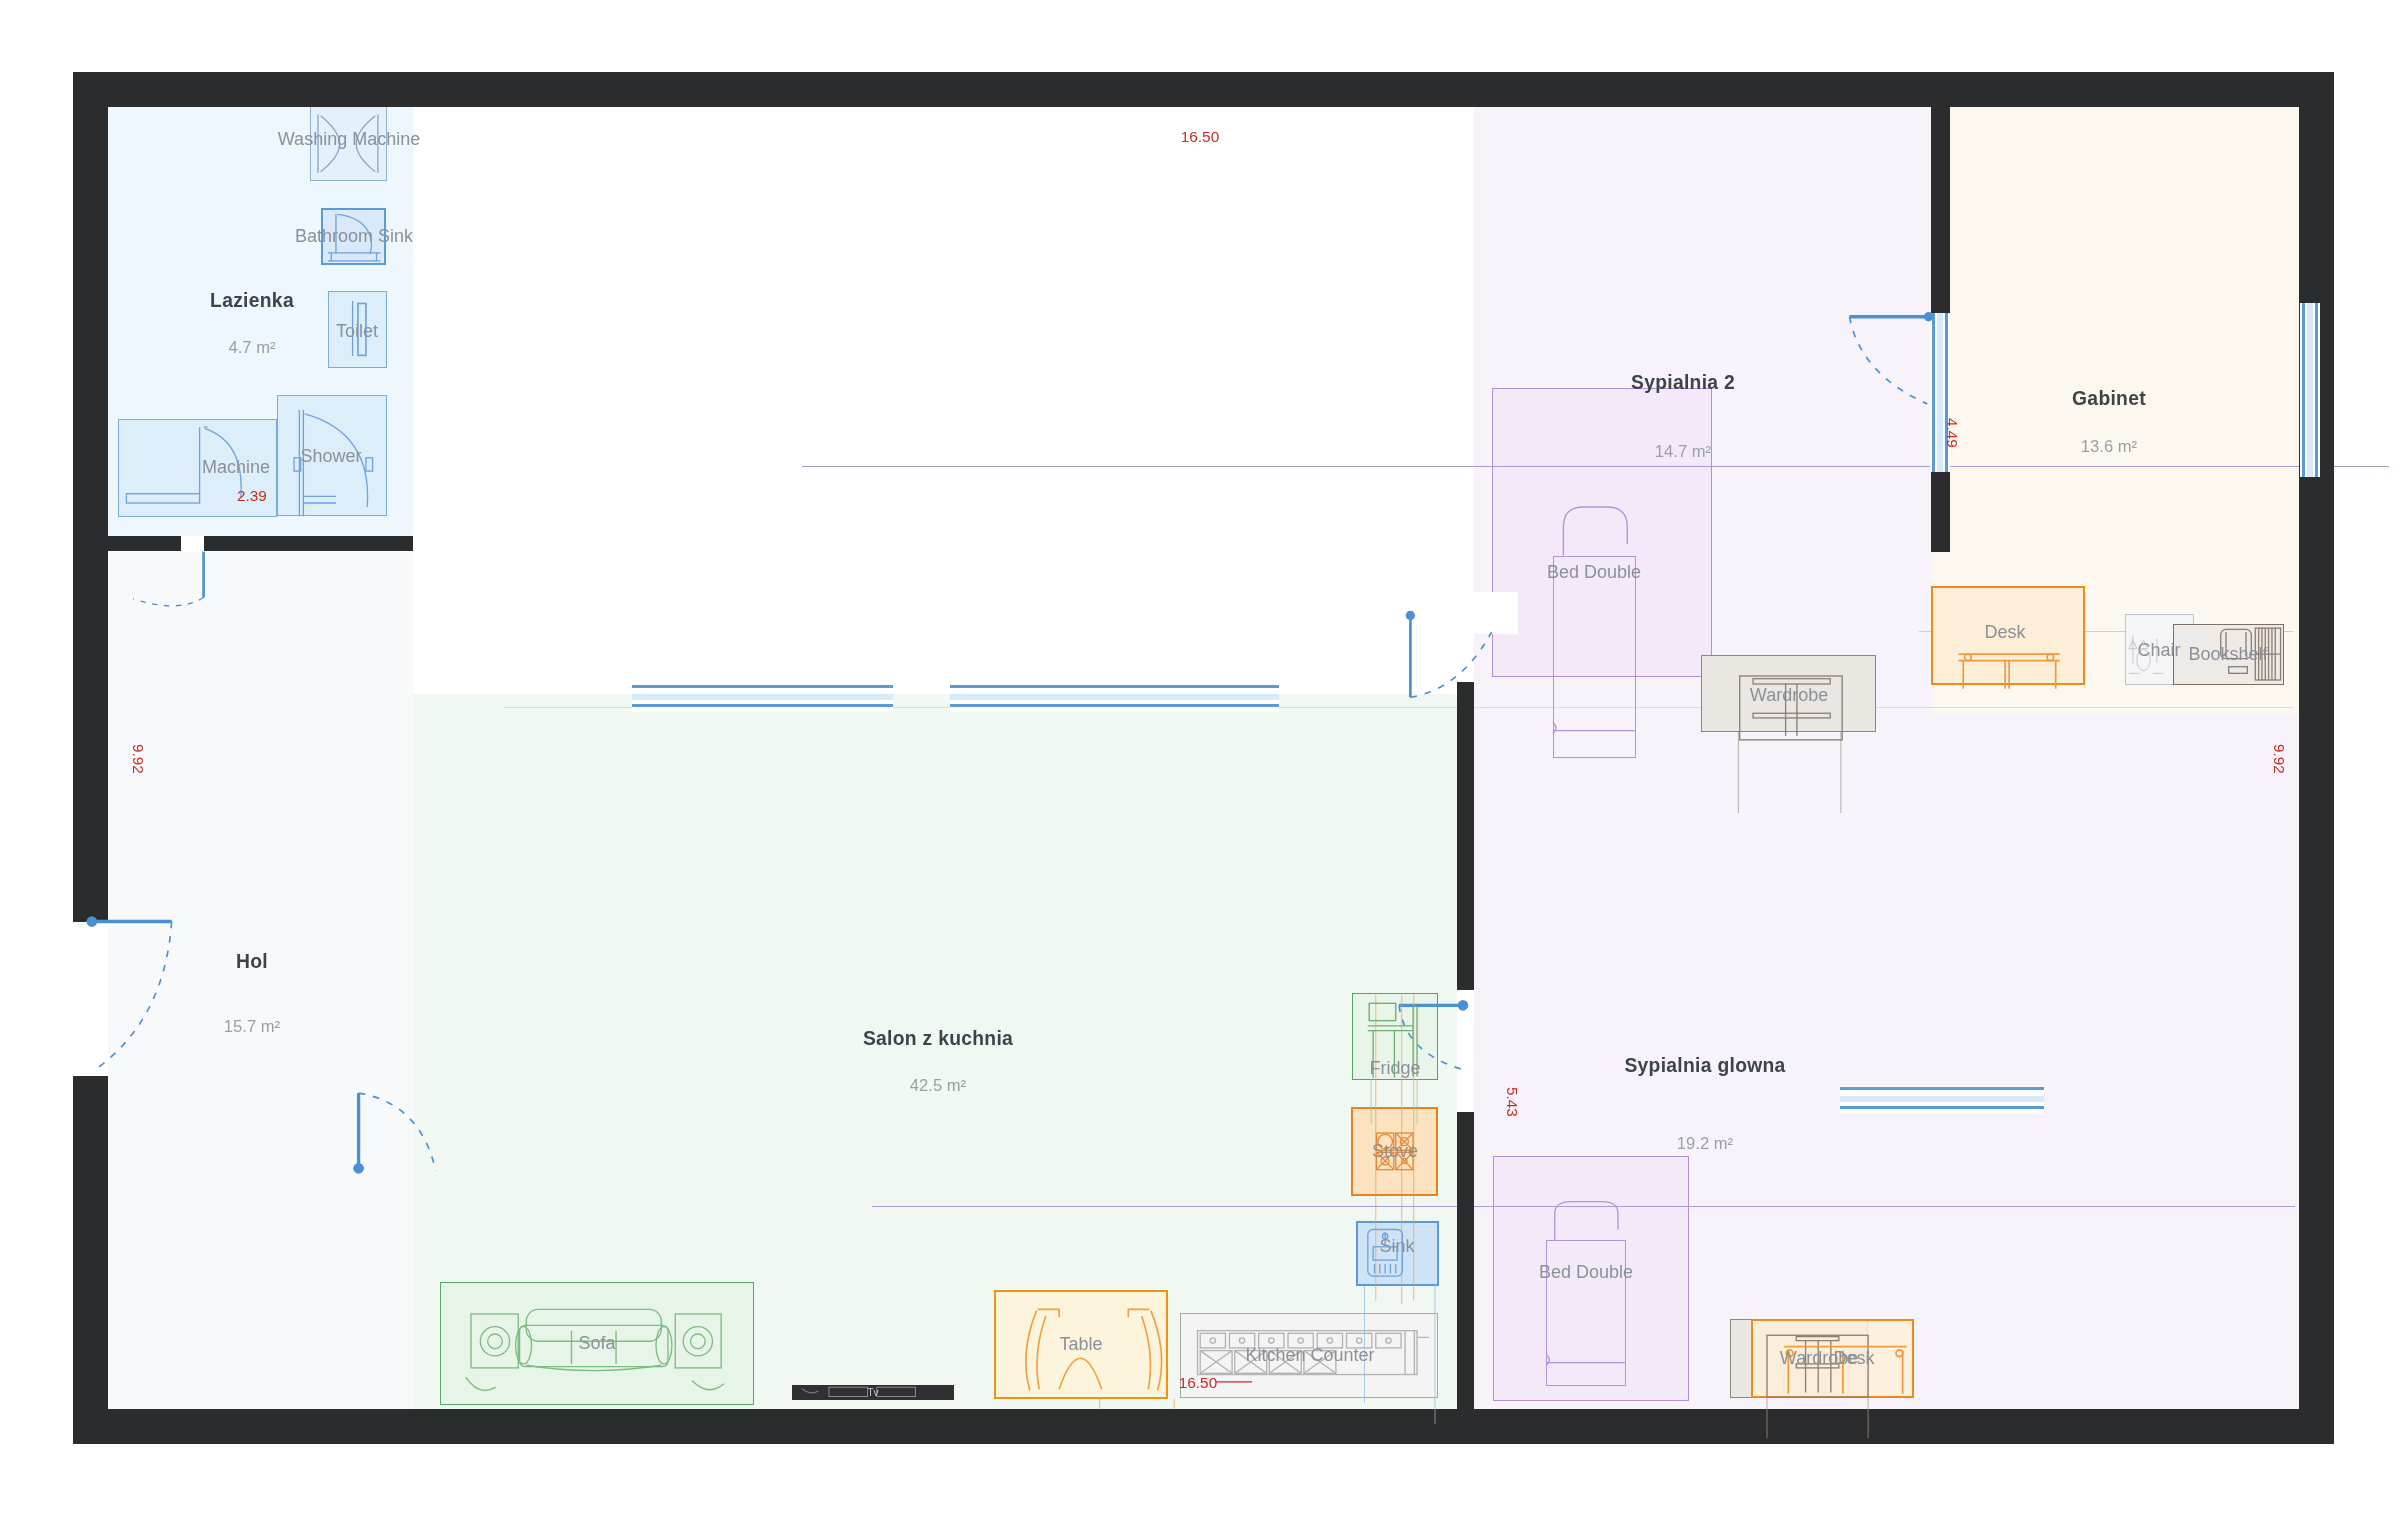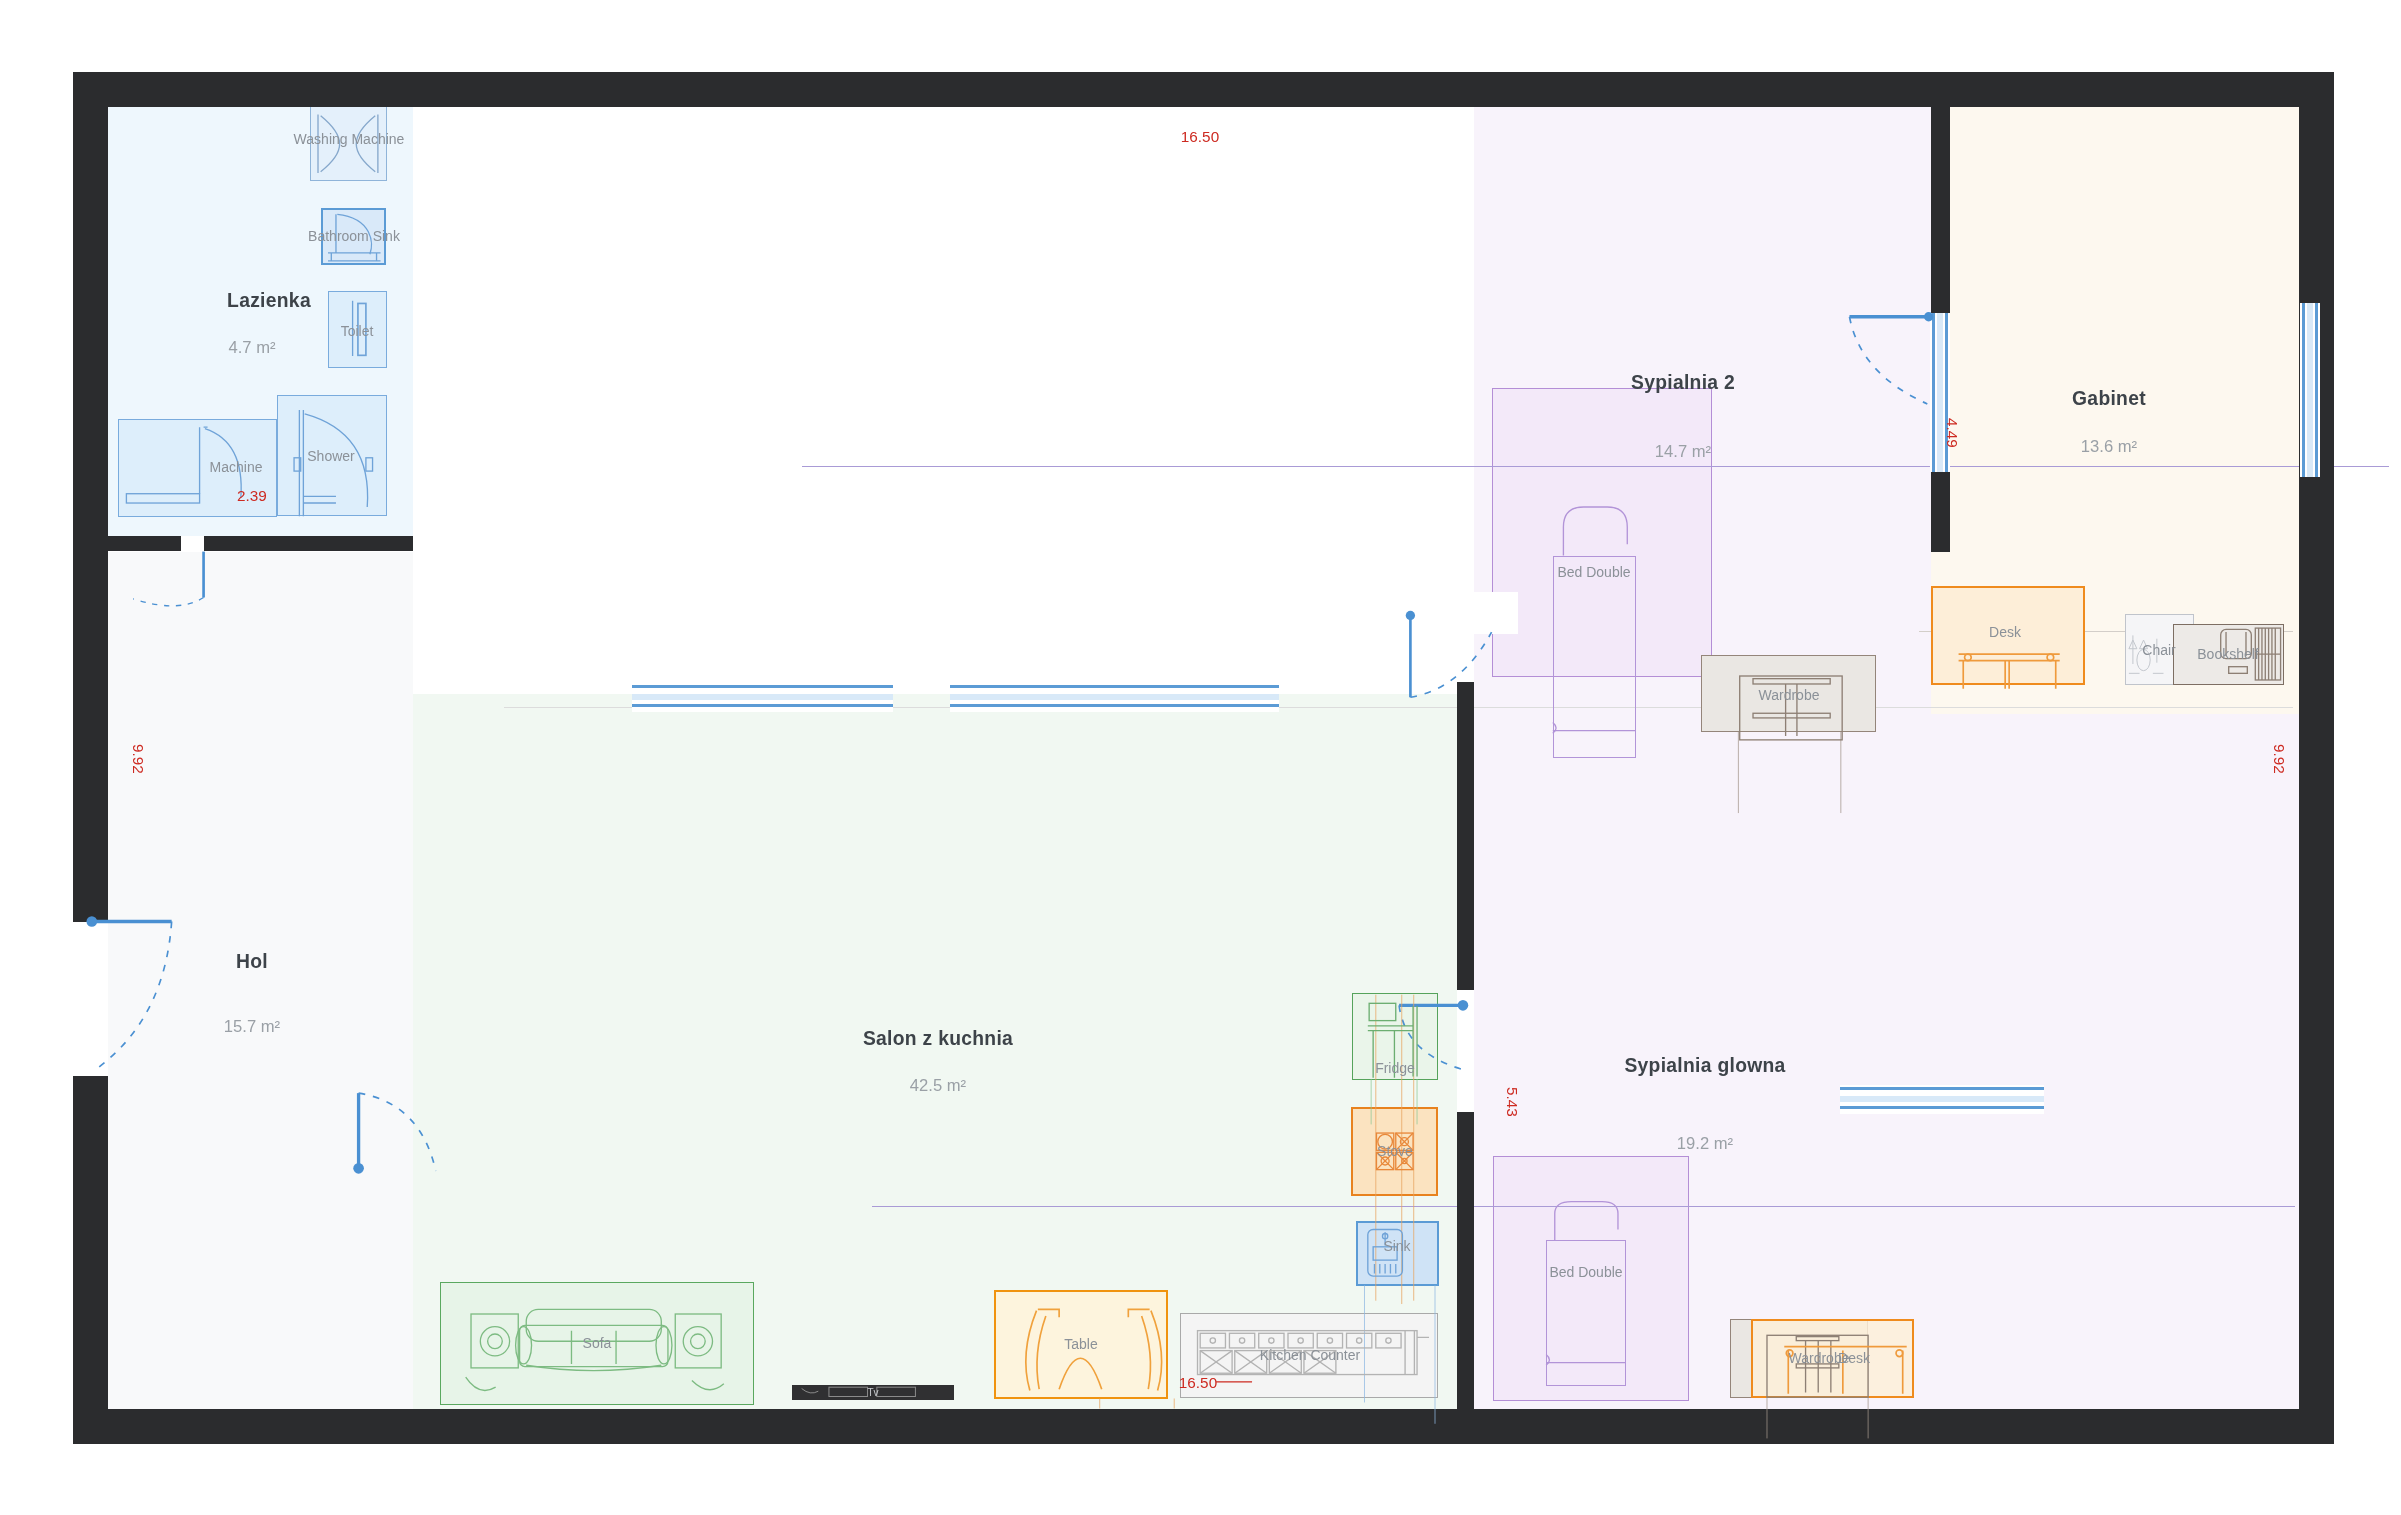--- a/index.html
+++ b/index.html
@@ -14,21 +14,21 @@
   .winH .a{position:absolute;left:0;right:0;top:2px;height:3.3px;background:#5b9bd5;}
   .winH .b{position:absolute;left:0;right:0;top:10.6px;height:6.7px;background:#d8e9f8;}
   .winH .c{position:absolute;left:0;right:0;top:21px;height:3.3px;background:#5b9bd5;}
   .winV .a{position:absolute;top:0;bottom:0;left:2px;width:2.7px;background:#5b9bd5;}
   .winV .b{position:absolute;top:0;bottom:0;left:7.3px;width:5.3px;background:#d8e9f8;}
   .winV .c{position:absolute;top:0;bottom:0;left:15.3px;width:2.7px;background:#5b9bd5;}
   svg.overlay{position:absolute;left:0;top:0;z-index:9;}
   .t{position:absolute;z-index:10;transform:translate(-50%,-50%);white-space:nowrap;}
   .title{font-weight:bold;font-size:19.3px;color:#3d4349;letter-spacing:0.3px;}
   .areaT{font-size:16.6px;color:#9aa0a6;}
-  .flabel{font-size:14px;color:#8b9198;}
+  .flabel{font-size:18px;color:#8b9198;}
   .dim{font-size:15.3px;color:#cd2a21;}
   .dimV{transform:translate(-50%,-50%) rotate(90deg);}
   .tv-label{font-size:10px;color:#c8cbcf;}
 </style>
 </head>
 <body>
 
 <div id="plan">
 
   <div class="room" style="left:108px;top:107px;width:305px;height:429px;background:#eef7fd;"></div>
@@ -308,21 +308,21 @@
 
     <g stroke="#8d7f74" stroke-width="2">
       <rect x="3338" y="946" width="46" height="44" rx="8"></rect>
       <path d="M3346 950 V986 M3376 950 V986"></path>
       <rect x="3390" y="944" width="38" height="78"></rect>
       <path d="M3395 944 V1022 M3400 944 V1022 M3405 944 V1022 M3410 944 V1022 M3415 944 V1022 M3420 944 V1022 M3390 983 H3428"></path>
       <rect x="3350" y="1002" width="28" height="10"></rect>
     </g>
   </svg>
 
-  <div class="t title" style="left:252px;top:301px;margin-left:17px;">Lazienka</div>
+  <div class="t title" style="left:252px;top:301px;">Lazienka</div>
   <div class="t areaT" style="left:252px;top:348px;">4.7 m²</div>
   <div class="t title" style="left:252px;top:962px;">Hol</div>
   <div class="t areaT" style="left:252px;top:1027px;">15.7 m²</div>
   <div class="t title" style="left:938px;top:1039px;">Salon z kuchnia</div>
   <div class="t areaT" style="left:938px;top:1086px;">42.5 m²</div>
   <div class="t title" style="left:1683px;top:383px;">Sypialnia 2</div>
   <div class="t areaT" style="left:1683px;top:452px;">14.7 m²</div>
   <div class="t title" style="left:1705px;top:1066px;">Sypialnia glowna</div>
   <div class="t areaT" style="left:1705px;top:1144px;">19.2 m²</div>
   <div class="t title" style="left:2109px;top:399px;">Gabinet</div>

